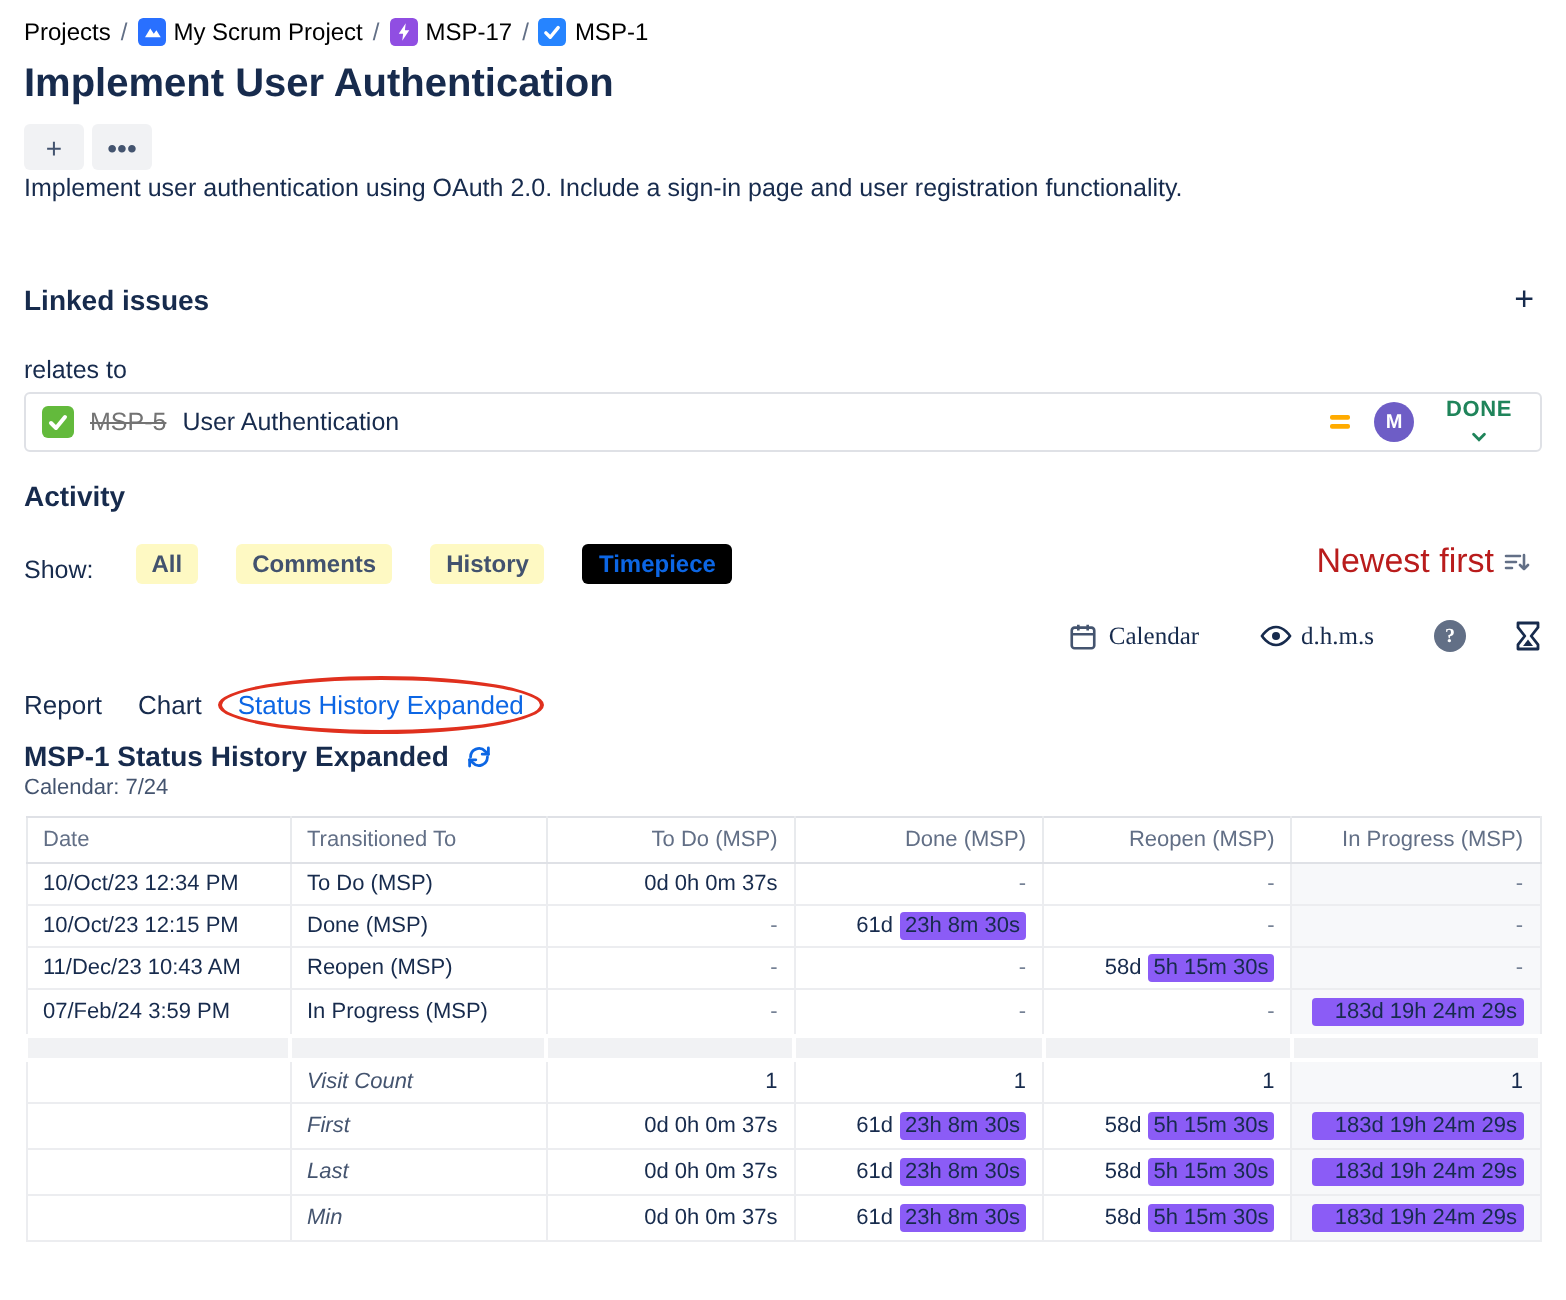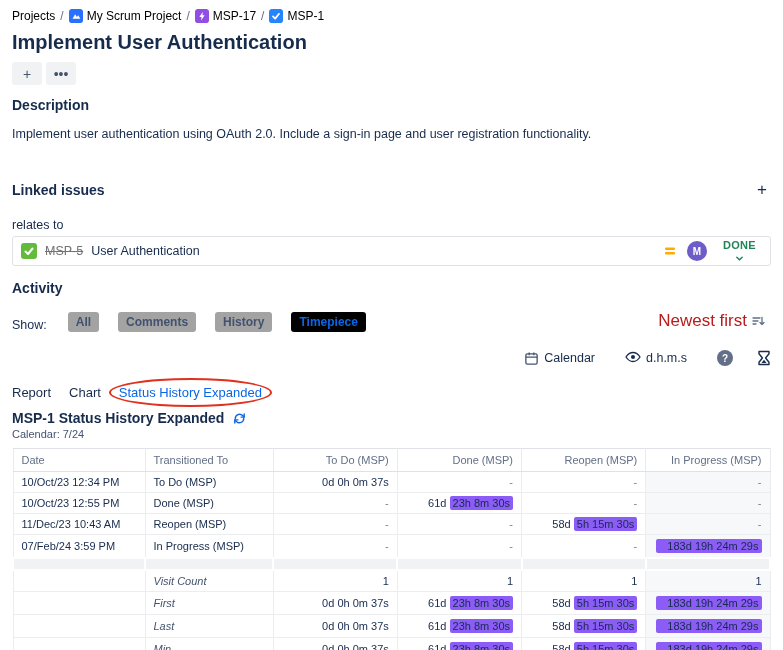--- a/index.html
+++ b/index.html
@@ -41,30 +41,30 @@
   .issue-right { margin-left:auto; display:flex; align-items:center; gap:10px; }
   .avatar { width:20px; height:20px; border-radius:50%; background:#6E5DC6; color:#fff; font-size:10px;
             font-weight:700; display:flex; align-items:center; justify-content:center; }
   .status-done { display:inline-flex; align-items:center; gap:3px; color:#1F845A; font-size:11px;
                  font-weight:700; letter-spacing:.3px; background:none; border:none; cursor:pointer; font-family:inherit;flex-direction:column; }
 
   
   .activity-heading { }
   .show-row { display:flex; align-items:flex-end; gap:19px; margin-top:5px; height:22px; }
   .show-label { font-size:12.5px; margin-right:2px; }
-  .filter-btn { background:#a3a3a3; border:none; border-radius:3px; padding:3px 8px; font-size:12px;
+  .filter-btn { background:#fef9c3; border:none; border-radius:3px; padding:3px 8px; font-size:12px;
                 color:#42526E; cursor:pointer; font-family:inherit; font-weight:600; }
   .filter-btn.active { background:#000000; color:#0C66E4; }
   .sort-control { margin-left:auto; display:inline-flex; align-items:center; gap:4px; color:#b91c1c;
                   font-size:17px; background:none; border:none; cursor:pointer; font-family:inherit; }
 
   
   .tp-toolbar { display:flex; justify-content:flex-end; align-items:center; gap:18px; margin-top:16px; height:20px; font-size:12.5px; }
-  .tp-tool { display:inline-flex; align-items:flex-start; gap:5px; background:none; border:none; cursor:pointer;
-             color:#172B4D; font-size:12.5px; font-family:Liberation Sans, sans-serif; }
+  .tp-tool { display:inline-flex; align-items:center; gap:5px; background:none; border:none; cursor:pointer;
+             color:#172B4D; font-size:12.5px; font-family:Liberation Serif, serif; }
   .help-circle { width:16px; height:16px; border-radius:50%; background:#626F86; color:#fff; font-size:10px;
                  font-weight:700; display:inline-flex; align-items:center; justify-content:center; }
 
   
   .tp-tabs { display:flex; align-items:center; gap:18px; margin-top:13px; height:22px; }
   .tab { background:none; border:none; font-size:13px; color:#172B4D; cursor:pointer; padding:2px 0;
          position:relative; font-family:inherit; }
   .tab.active { color:#0C66E4; font-weight:400; }
   .red-oval { position:absolute; left:-10px; right:-10px; top:-5px; bottom:-5px; border:2px solid #E0301E;
               border-radius:50%; pointer-events:none; }
@@ -122,21 +122,20 @@
     </a>
   </nav>
 
   <h1 class="title">Implement User Authentication</h1>
 
   <div class="quick-actions">
     <button class="qa-btn">+</button>
     <button class="qa-btn">•••</button>
   </div>
 
-  <h3 class="section-heading desc-heading">Description</h3>
   <p class="desc-body">Implement user authentication using OAuth 2.0. Include a sign-in page and user registration functionality.</p>
 
   <div class="linked-head">
     <h3 class="section-heading">Linked issues</h3>
     <button class="icon-btn">+</button>
   </div>
   <div class="relates">relates to</div>
   <div class="issue-card">
     <svg class="issue-type-icon" viewBox="0 0 16 16">
         <rect width="16" height="16" rx="3" fill="#63BA3C"></rect>
@@ -245,21 +244,21 @@
     <tbody>
         <tr>
           <td class="l">10/Oct/23 12:34 PM</td>
           <td class="l">To Do (MSP)</td>
           <td><span class="pre">0d 0h 0m 37s</span></td>
           <td><span class="dash">-</span></td>
           <td><span class="dash">-</span></td>
           <td class="inprog"><span class="dash">-</span></td>
         </tr>
         <tr>
-          <td class="l">10/Oct/23 12:55 PM</td>
+          <td class="l">10/Oct/23 12:15 PM</td>
           <td class="l">Done (MSP)</td>
           <td><span class="dash">-</span></td>
           <td><span class="pre">61d </span><span class="hl">23h 8m 30s</span></td>
           <td><span class="dash">-</span></td>
           <td class="inprog"><span class="dash">-</span></td>
         </tr>
         <tr>
           <td class="l">11/Dec/23 10:43 AM</td>
           <td class="l">Reopen (MSP)</td>
           <td><span class="dash">-</span></td>

